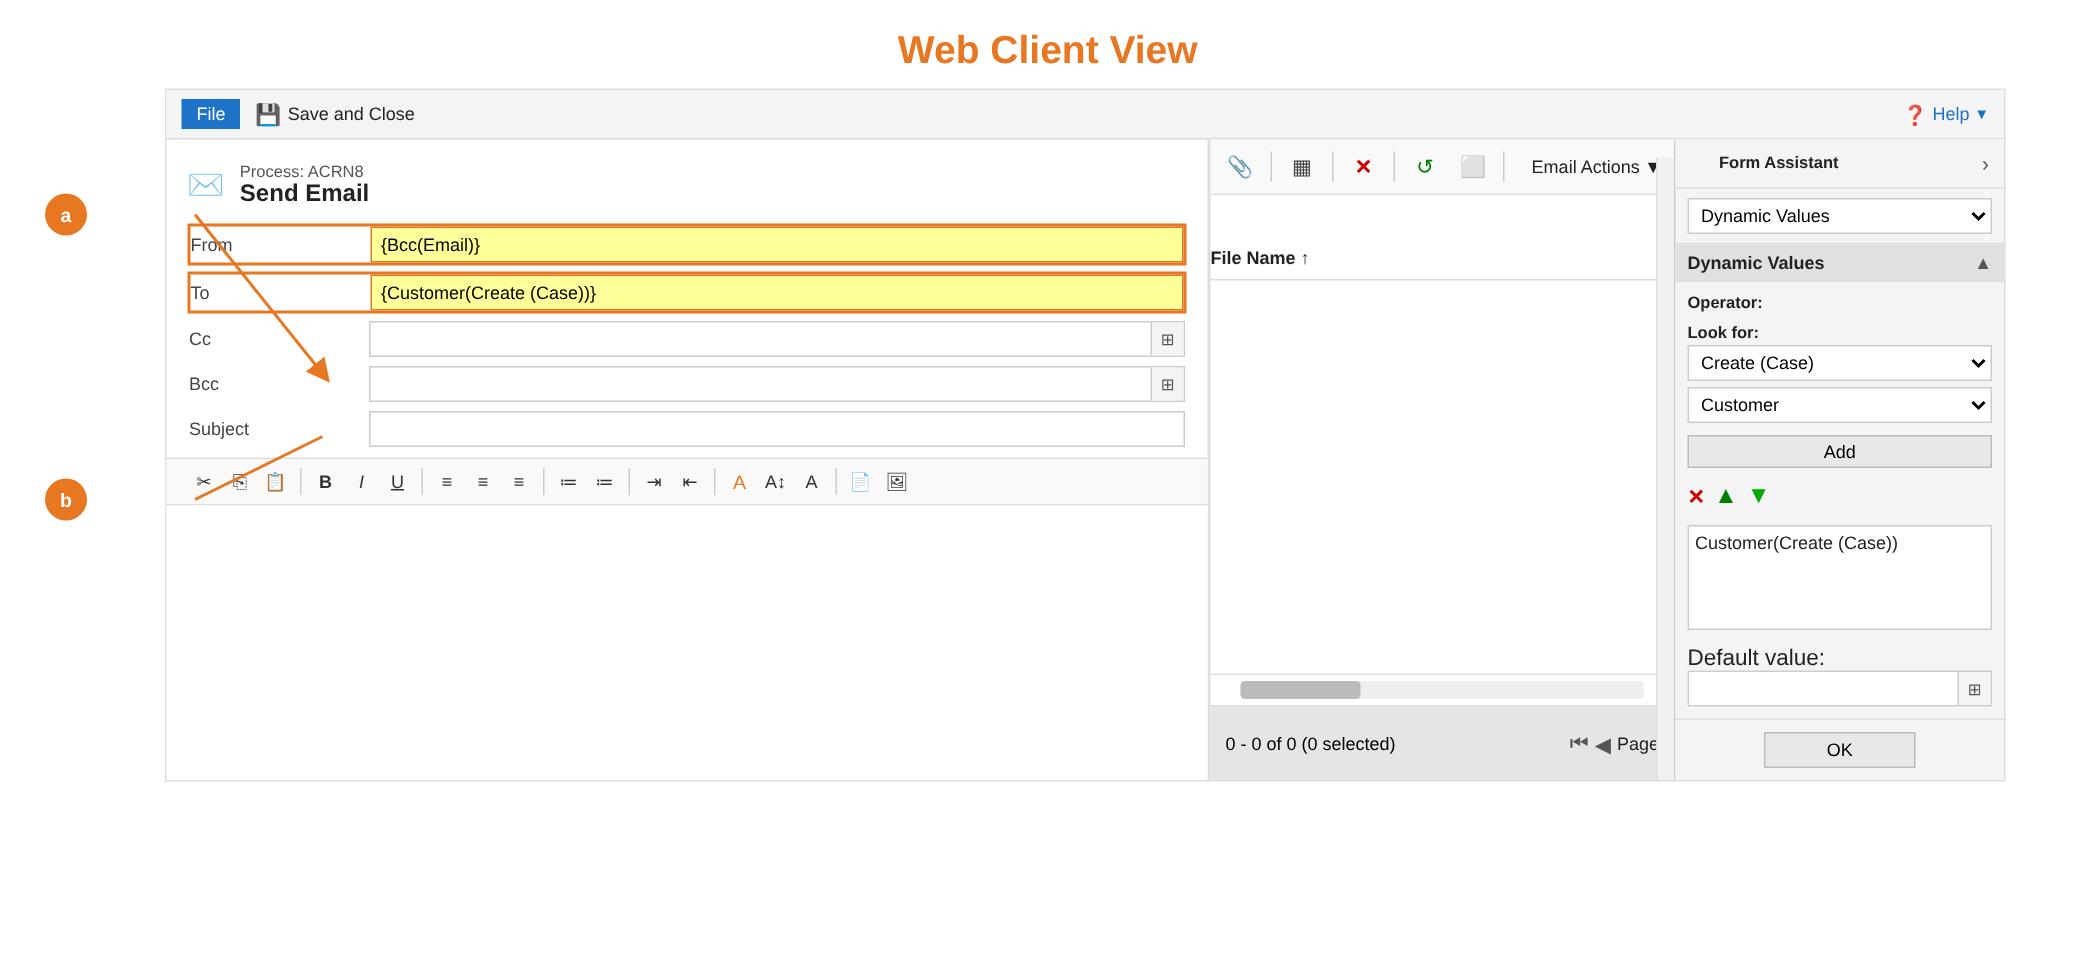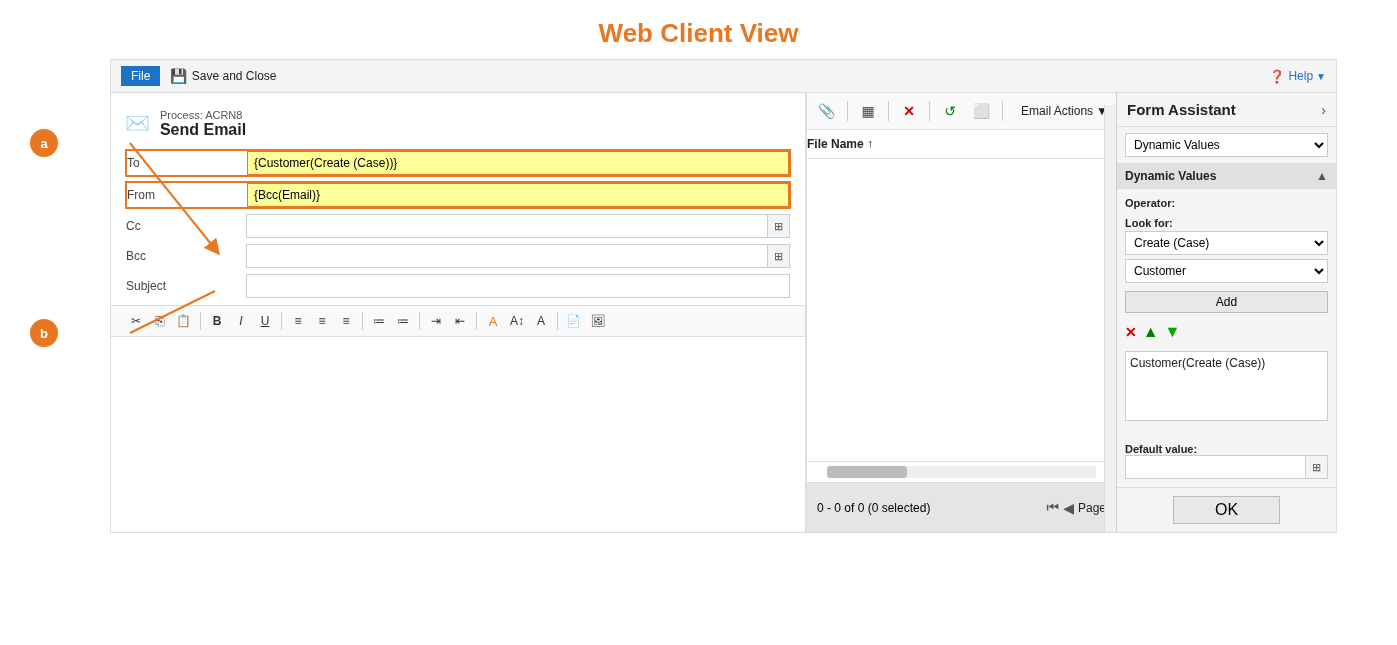--- a/index.html
+++ b/index.html
@@ -236,20 +236,21 @@
     }
 
     .file-name-header {
       display: flex;
       align-items: center;
       padding: 6px 0;
       border-bottom: 1px solid #ddd;
       font-size: 12px;
       font-weight: bold;
       color: #222;
+      margin-top: 28px;
     }
     .refresh-btn {
       margin-left: auto;
       cursor: pointer;
       font-size: 14px;
       color: #555;
     }
 
     .attachment-list {
       flex: 1;
@@ -316,23 +317,24 @@
 
     .rp-header {
       display: flex;
       align-items: center;
       justify-content: space-between;
       padding: 8px 10px;
       border-bottom: 1px solid #ddd;
       background: #f4f4f4;
     }
     .rp-title {
-      font-size: 15px;
+      font-size: 11px;
       font-weight: bold;
       color: #222;
+      margin-left: 19px;
     }
     .rp-expand {
       cursor: pointer;
       color: #555;
       font-size: 14px;
     }
 
     .rp-dropdown-row {
       padding: 6px 8px;
       border-bottom: 1px solid #ddd;
@@ -425,24 +427,24 @@
     .rp-value-box {
       border: 1px solid #ccc;
       background: #fff;
       min-height: 70px;
       padding: 4px;
       font-size: 12px;
       color: #222;
       position: relative;
     }
     .rp-default-label {
-      font-size: 11px;
-      font-weight: bold;
-      color: #222;
-      margin-top: 16px;
+      font-size: 15px;
+      font-weight: normal;
+      color: #222;
+      margin-top: 4px;
     }
     .rp-default-input {
       display: flex;
       align-items: center;
       border: 1px solid #ccc;
       background: #fff;
       min-height: 22px;
     }
     .rp-default-field {
       flex: 1;
@@ -464,21 +466,21 @@
       color: #555;
     }
     .rp-ok-row {
       display: flex;
       justify-content: center;
       padding: 8px;
       border-top: 1px solid #ddd;
     }
     .rp-ok-btn {
       padding: 4px 41px;
-      font-size: 16px;
+      font-size: 12px;
       background: #e8e8e8;
       border: 1px solid #bbb;
       cursor: pointer;
     }
 
     
     .annotation {
       position: absolute;
       width: 28px;
       height: 28px;
@@ -550,30 +552,30 @@
           <span class="email-icon">✉️</span>
           <div class="process-info">
             <div class="process-label">Process: ACRN8</div>
             <div class="process-name">Send Email</div>
           </div>
         </div>
 
         <div class="form-fields">
 
           <div class="field-row highlighted">
+            <div class="field-label">From</div>
+            <div class="field-input">
+              <div class="field-value">{Bcc(Email)}</div>
+            </div>
+          </div>
+
+          <div class="field-row highlighted">
             <div class="field-label">To</div>
             <div class="field-input">
               <div class="field-value">{Customer(Create (Case))}</div>
-            </div>
-          </div>
-
-          <div class="field-row highlighted">
-            <div class="field-label">From</div>
-            <div class="field-input">
-              <div class="field-value">{Bcc(Email)}</div>
             </div>
           </div>
 
           <div class="field-row">
             <div class="field-label">Cc</div>
             <div class="field-input">
               <div class="field-input-empty"></div>
               <div class="field-icon-btn">⊞</div>
             </div>
           </div>

